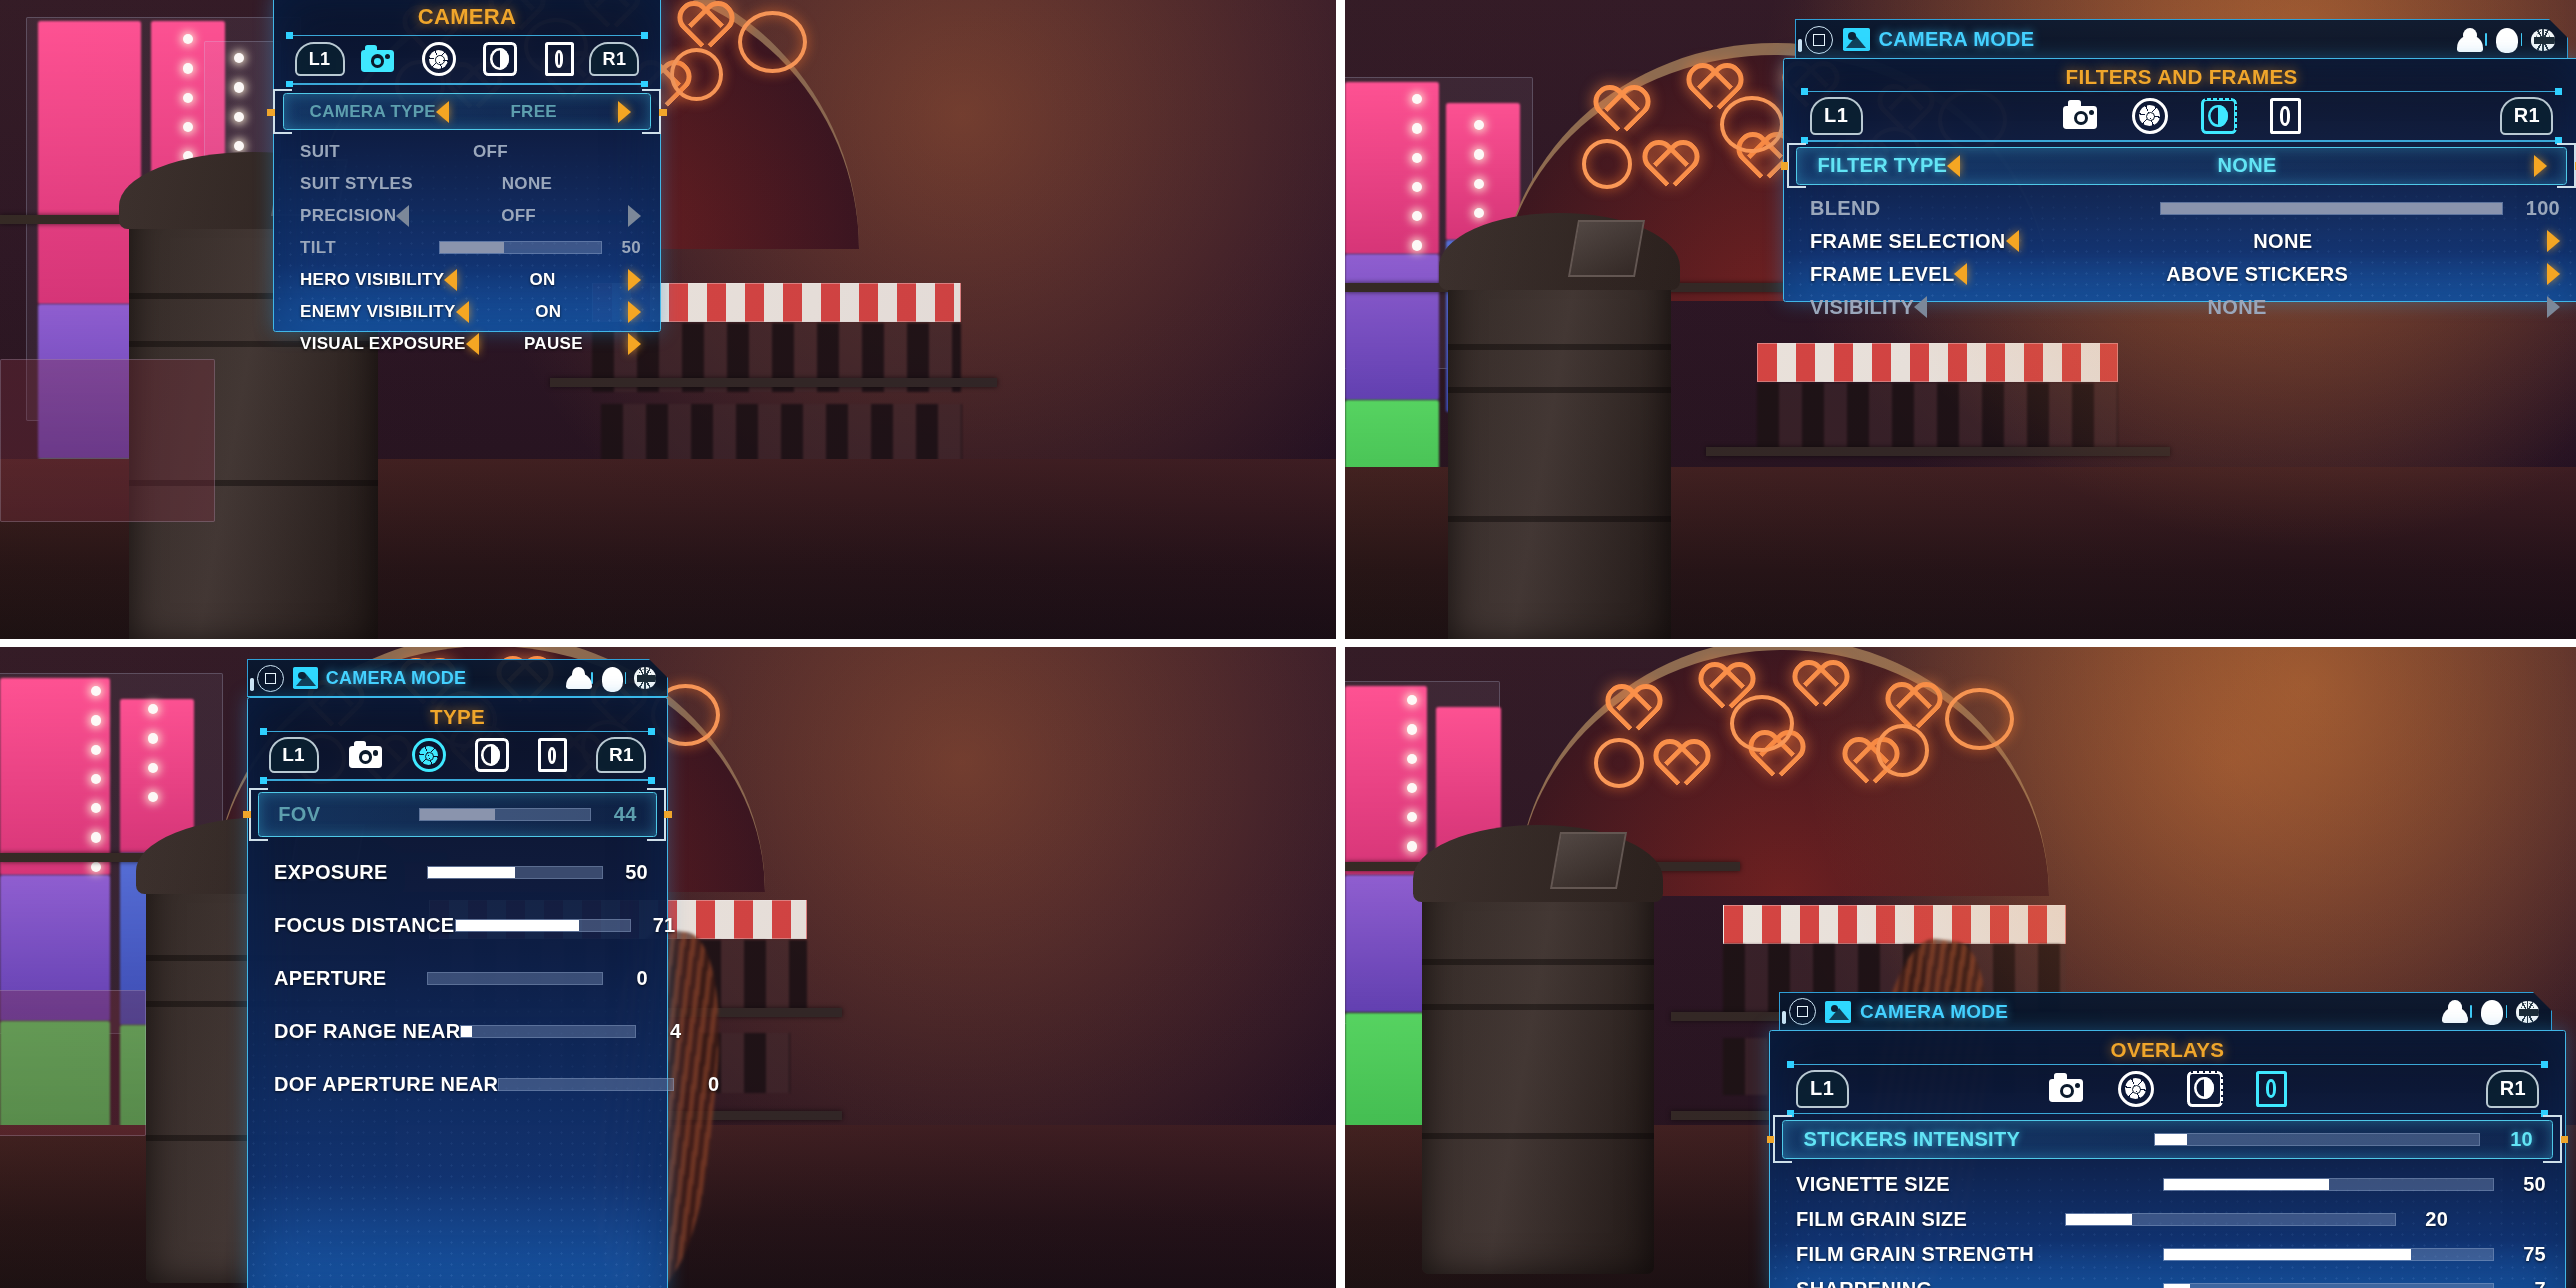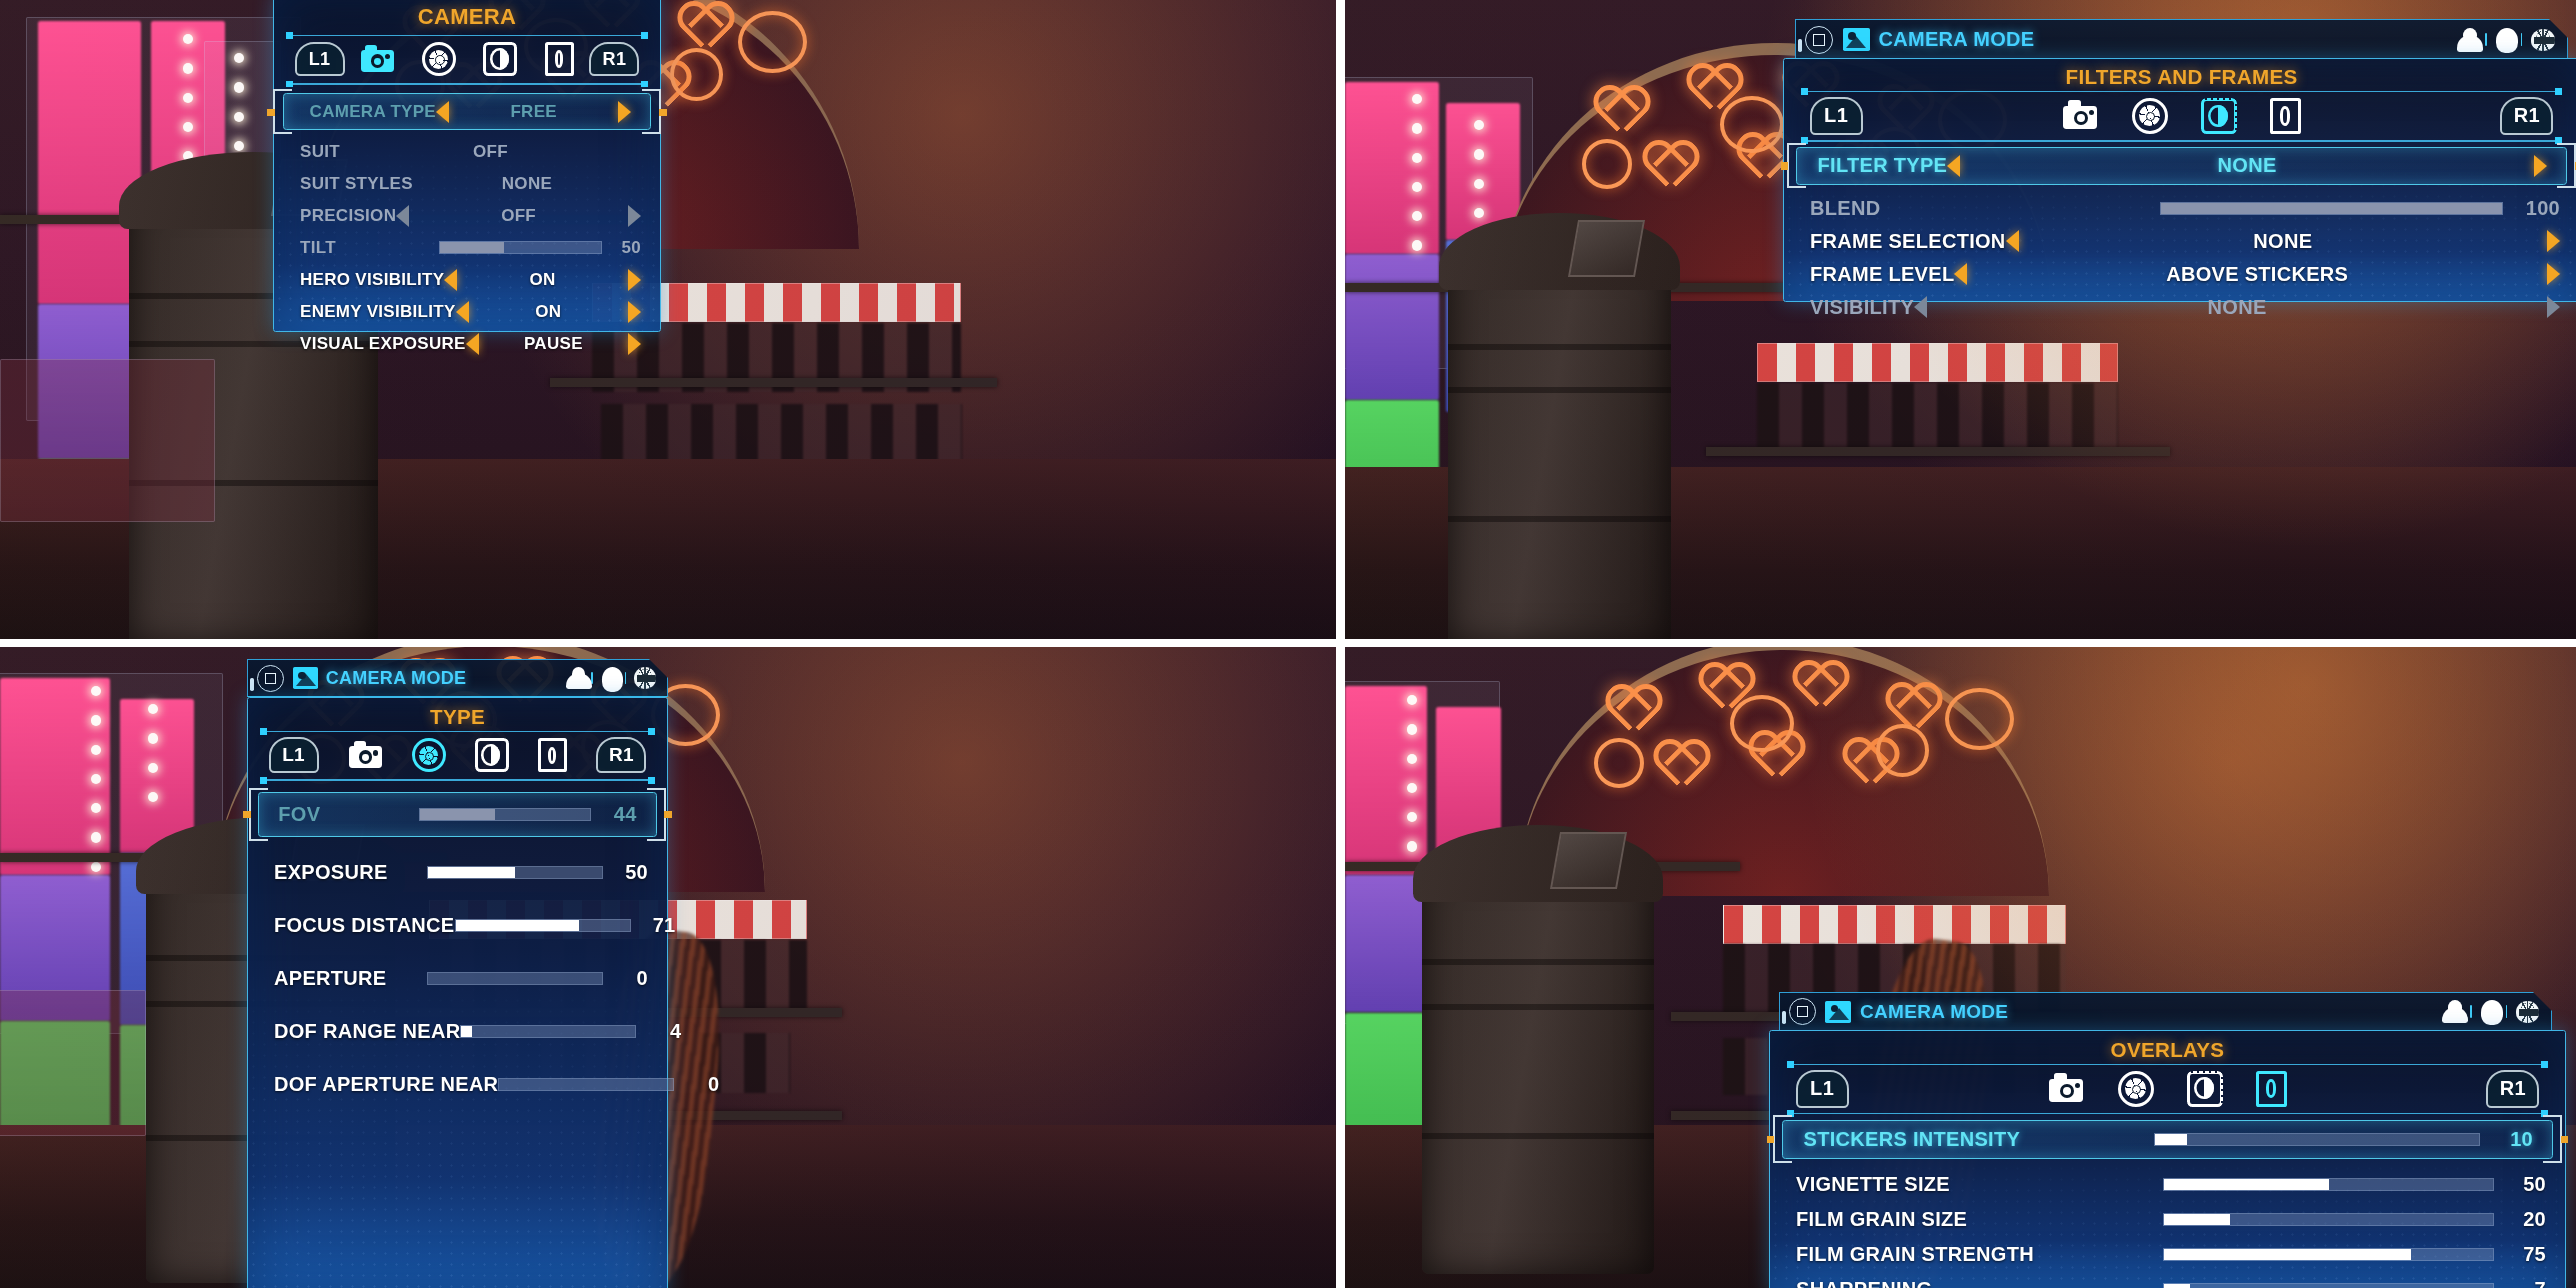--- a/index.html
+++ b/index.html
@@ -868,21 +868,21 @@
           <span class="mid" style="justify-content:flex-end;">
             <span class="bar" style="width:331px;">
                 <span style="width:50%"></span>
               </span>
             <span class="num hud-font txt-white" style="width:52px;">50</span>
           </span>
         </div>
 
         <div class="row" style="height:35px;">
           <span class="lab hud-font txt-white">FILM GRAIN SIZE</span>
-          <span class="mid" style="justify-content:flex-end;">
+          <span class="mid" style="">
             <span class="bar" style="width:331px;">
                 <span style="width:20%"></span>
               </span>
             <span class="num hud-font txt-white" style="width:52px;">20</span>
           </span>
         </div>
 
         <div class="row" style="height:35px;">
           <span class="lab hud-font txt-white">FILM GRAIN STRENGTH</span>
           <span class="mid" style="justify-content:flex-end;">

